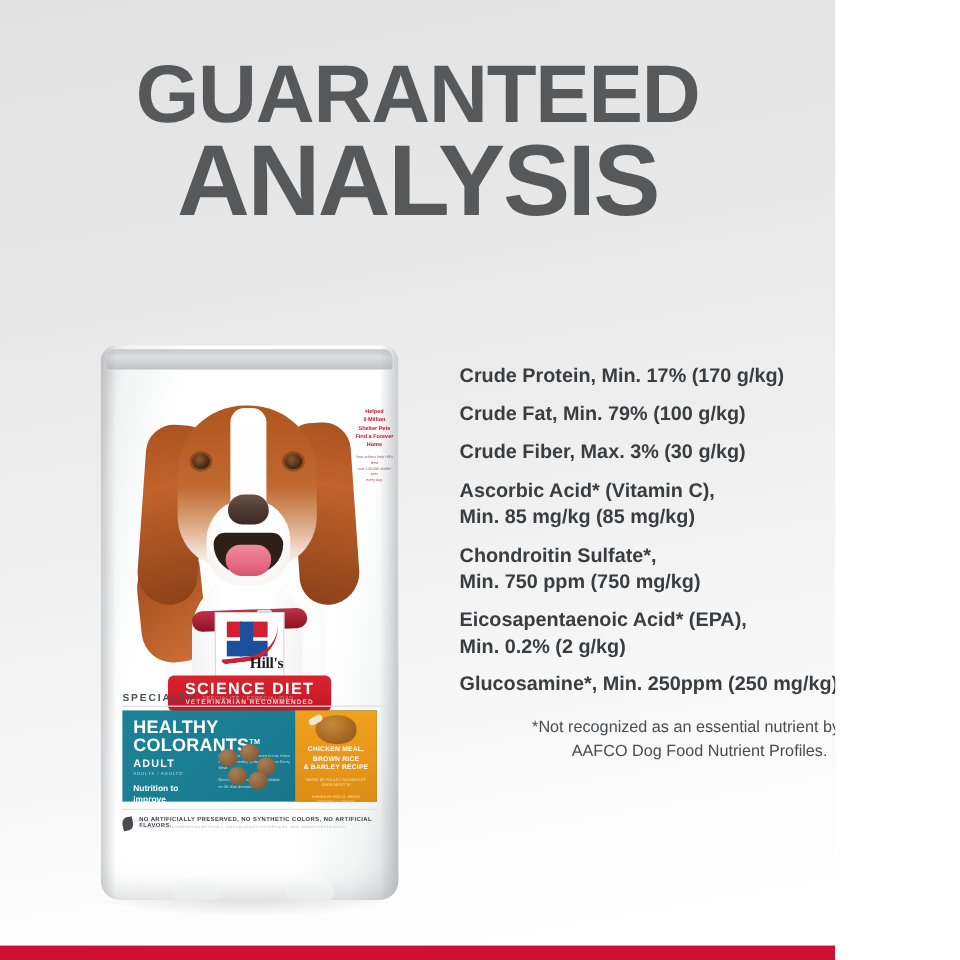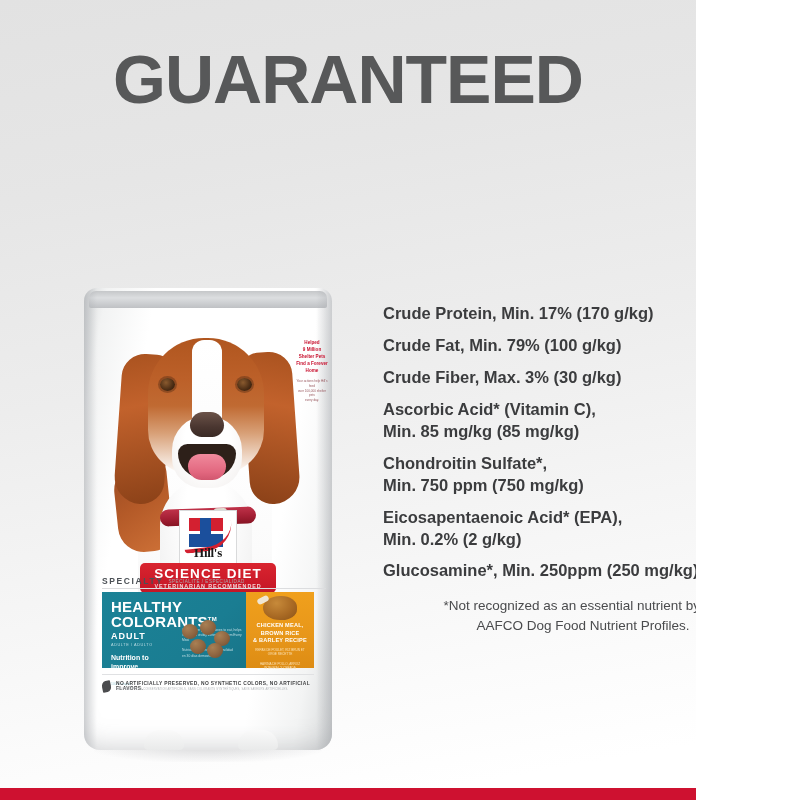--- a/index.html
+++ b/index.html
@@ -315,21 +315,21 @@
     position: absolute;
     left: 3px; top: 12px;
     width: 50px; height: 24px;
     border-bottom: 4px solid #d32030;
     border-radius: 0 0 40px 6px;
     transform: rotate(-7deg);
   }
   .logo-mark .wordmark {
     position: absolute;
     left: 0; right: 0; bottom: 2px;
-    text-align: center;
+    text-align: right;
     font-size: 13px;
     font-weight: bold;
     color: #1a1a1a;
     font-family: "Liberation Serif", serif;
     letter-spacing: -0.3px;
   }
   .logo-banner {
     position: relative;
     margin-top: -1px;
     height: 30px;
@@ -562,20 +562,21 @@
     background: #ce1130;
   }
 </style>
 </head>
 <body>
 
 <div class="canvas">
 
   <div class="headline">
     <span class="line1">GUARANTEED</span>
+    <span class="line2">ANALYSIS</span>
   </div>
 
   <div class="bag">
     <div class="bag-shadow"></div>
     <div class="bag-body">
       <div class="bag-top-seal"></div>
       <div class="bag-gusset-l"></div>
       <div class="bag-gusset-r"></div>
 
       <div class="dog">

